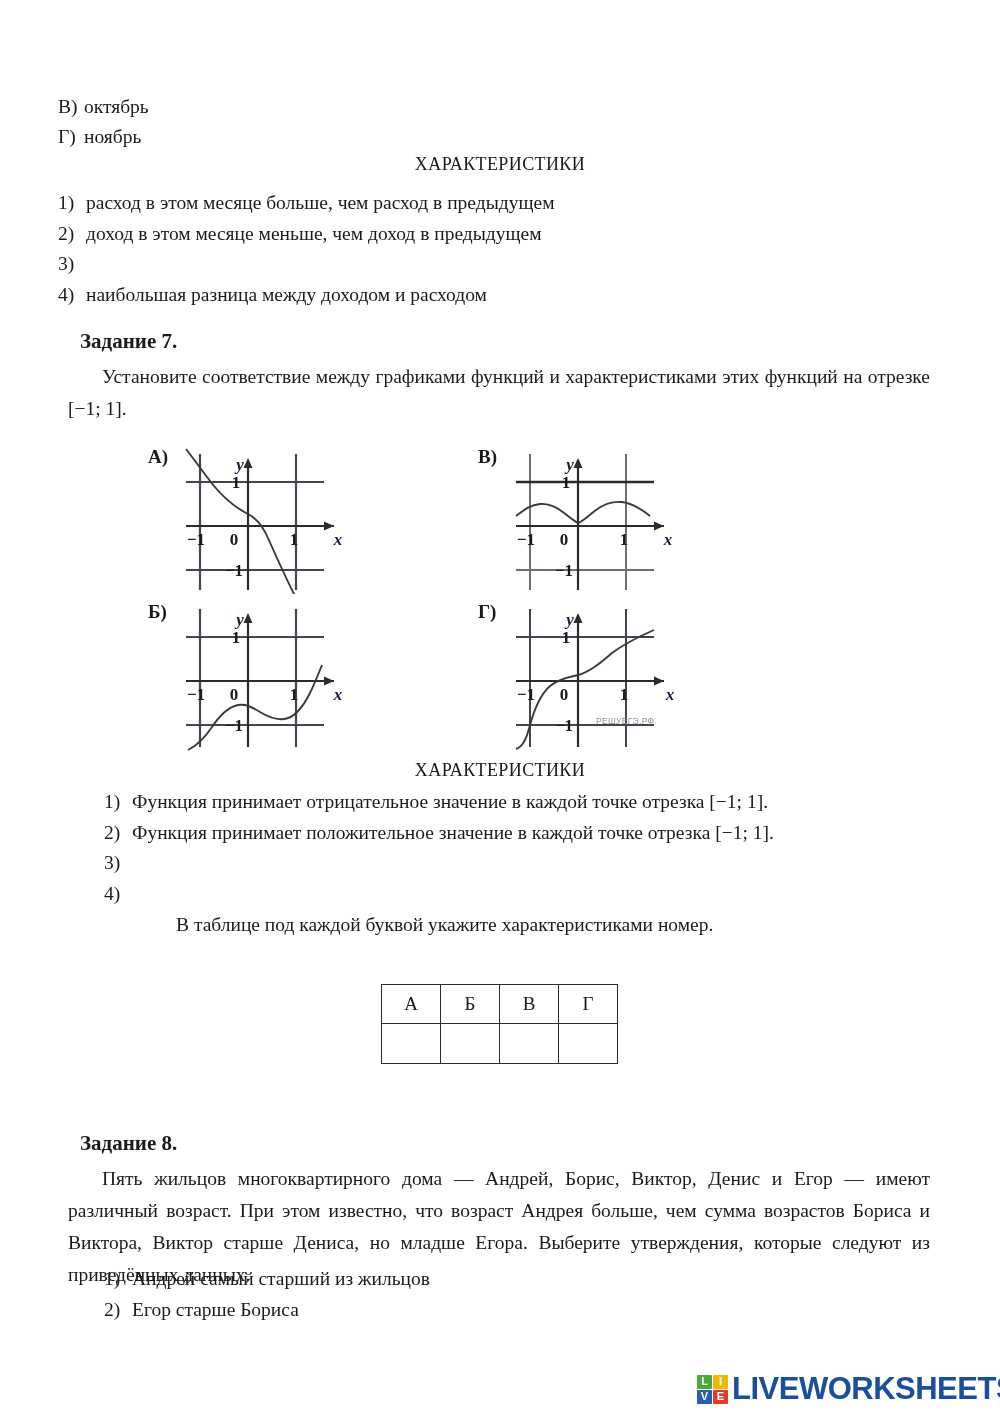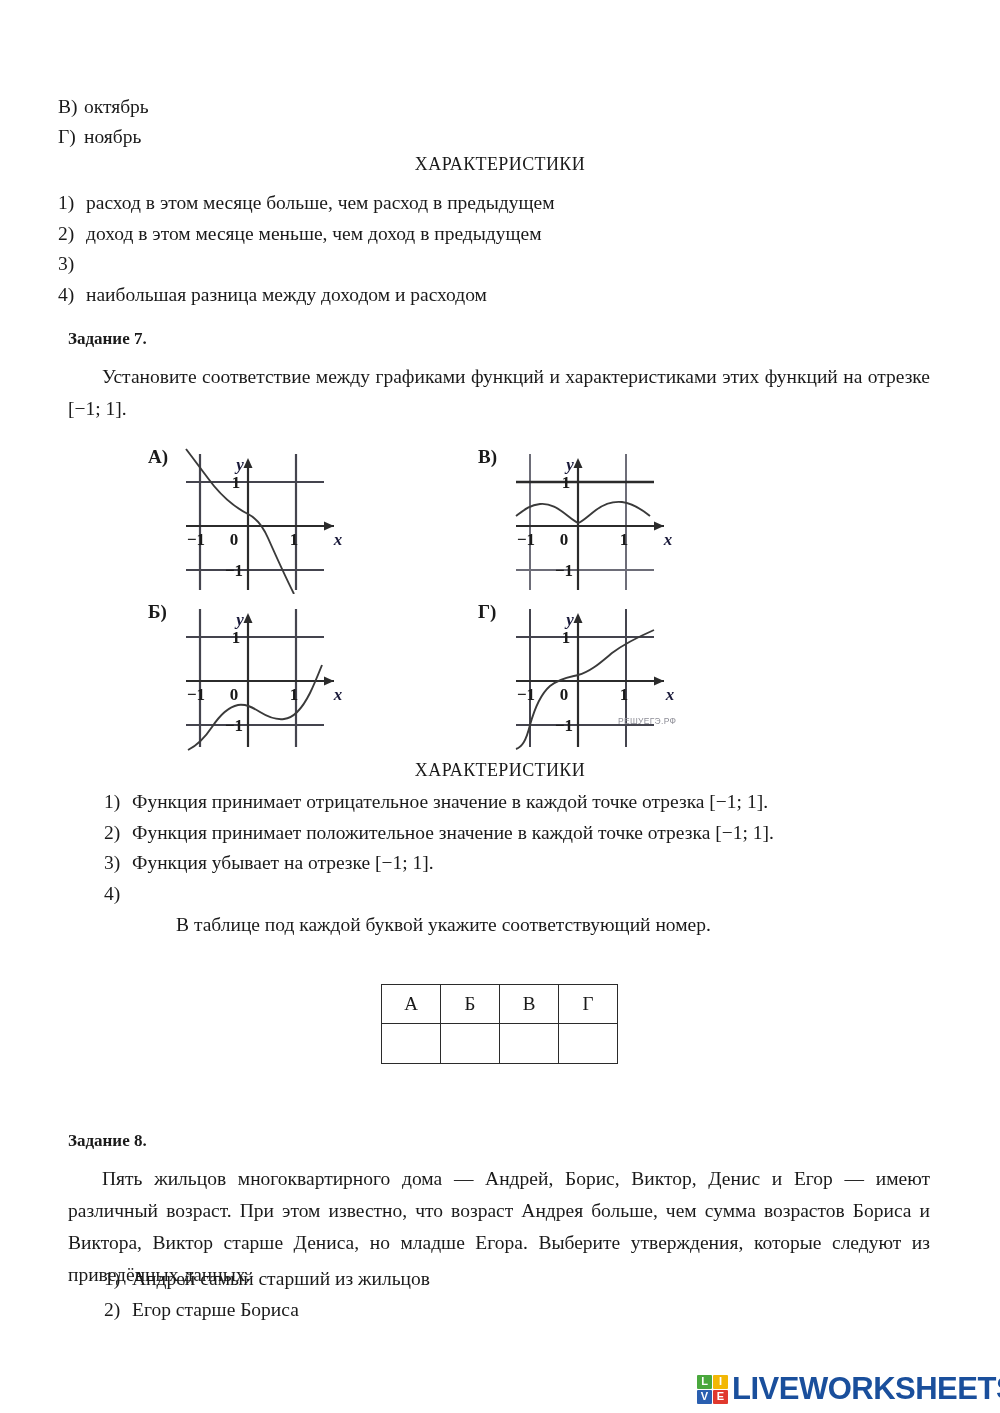--- a/index.html
+++ b/index.html
@@ -45,23 +45,23 @@
     position: absolute;
     width: 100%;
     left: 0;
     text-align: center;
     font-size: 18px;
     letter-spacing: 0.4px;
   }
 
   .task-title {
     position: absolute;
-    left: 68px;
+    left: 80px;
     font-weight: bold;
-    font-size: 17px;
+    font-size: 21px;
   }
 
   .para {
     position: absolute;
     font-size: 19.5px;
     line-height: 32px;
     text-align: justify;
     text-align-last: left;
     text-indent: 34px;
   }
@@ -307,44 +307,43 @@
         <text x="48" y="99" font-family="Liberation Serif, serif" font-size="17" font-weight="bold" fill="#1a1a1a" text-anchor="middle">−1</text>
         <text x="86" y="99" font-family="Liberation Serif, serif" font-size="17" font-weight="bold" fill="#1a1a1a" text-anchor="middle">0</text>
         <text x="146" y="99" font-family="Liberation Serif, serif" font-size="17" font-weight="bold" fill="#1a1a1a" text-anchor="middle">1</text>
         <text x="88" y="42" font-family="Liberation Serif, serif" font-size="17" font-weight="bold" fill="#1a1a1a" text-anchor="middle">1</text>
         <text x="86" y="130" font-family="Liberation Serif, serif" font-size="17" font-weight="bold" fill="#1a1a1a" text-anchor="middle">−1</text>
         <text x="92" y="24" font-family="Liberation Serif, serif" font-size="17" font-style="italic" font-weight="bold" fill="#1a1a3a" text-anchor="middle">y</text>
         <text x="192" y="99" font-family="Liberation Serif, serif" font-size="17" font-style="italic" font-weight="bold" fill="#1a1a3a" text-anchor="middle">x</text>
       </svg>
     </div>
 
-    <div class="watermark" style="left:618px; top:716px;">РЕШУЕГЭ.РФ</div>
+    <div class="watermark" style="left:596px; top:716px;">РЕШУЕГЭ.РФ</div>
   </div>
 
   <div class="centered-head" style="top:760px;">ХАРАКТЕРИСТИКИ</div>
 
   <div class="num-list" style="left:104px; top:787px;">
     <div class="num-row">
       <span class="num-marker">1)</span>
       <span>Функция принимает отрицательное значение в каждой точке отрезка [−1; 1].</span>
     </div>
     <div class="num-row">
       <span class="num-marker">2)</span>
       <span>Функция принимает положительное значение в каждой точке отрезка [−1; 1].</span>
     </div>
     <div class="num-row">
       <span class="num-marker">3)</span>
-      <span>Функция убывает на отрезке [−1; 1].</span>
     </div>
     <div class="num-row">
       <span class="num-marker">4)</span>
     </div>
   </div>
 
-  <div class="instr-line" style="left:176px; top:911px;">В таблице под каждой буквой укажите соответствующий номер.</div>
+  <div class="instr-line" style="left:176px; top:911px;">В таблице под каждой буквой укажите характеристиками номер.</div>
 
   <table class="ans-table" style="left:381px; top:984px;">
     <tbody>
         <tr>
       <td class="hdr">А</td>
       <td class="hdr">Б</td>
       <td class="hdr">В</td>
       <td class="hdr">Г</td>
     </tr>
     <tr>

